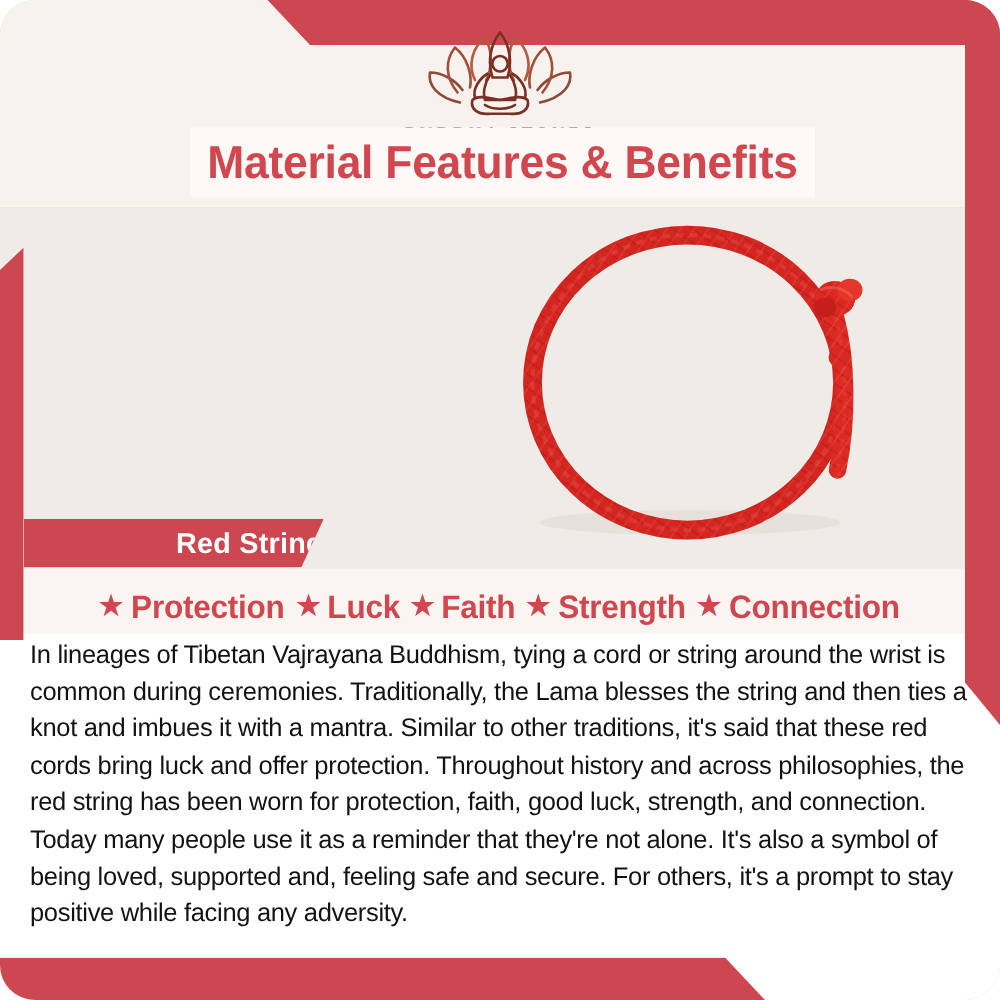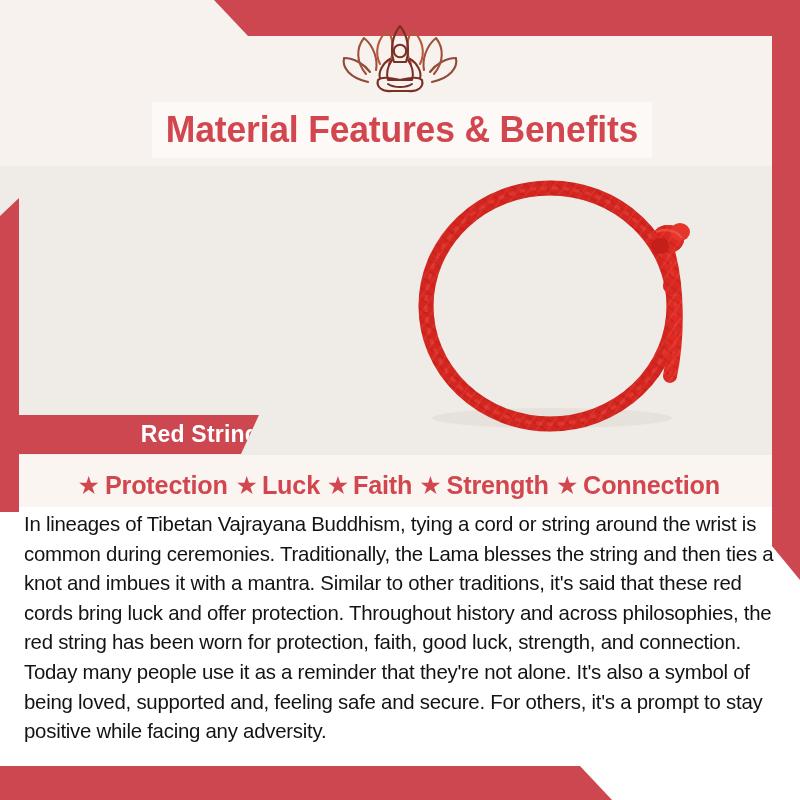--- a/index.html
+++ b/index.html
@@ -7,20 +7,21 @@
     padding: 0;
     background: #ffffff;
   }
   #poster {
     position: relative;
     width: 800px;
     height: 800px;
     overflow: hidden;
     background: #bef264;
     font-family: "Liberation Sans", "DejaVu Sans", sans-serif;
+    border-radius: 28px;
     -webkit-font-smoothing: antialiased;
   }
 
   
   .bg-top {
     position: absolute;
     left: 0; top: 0; width: 800px; height: 166px;
     background: #f8f2ee;
   }
   .bg-mid {

